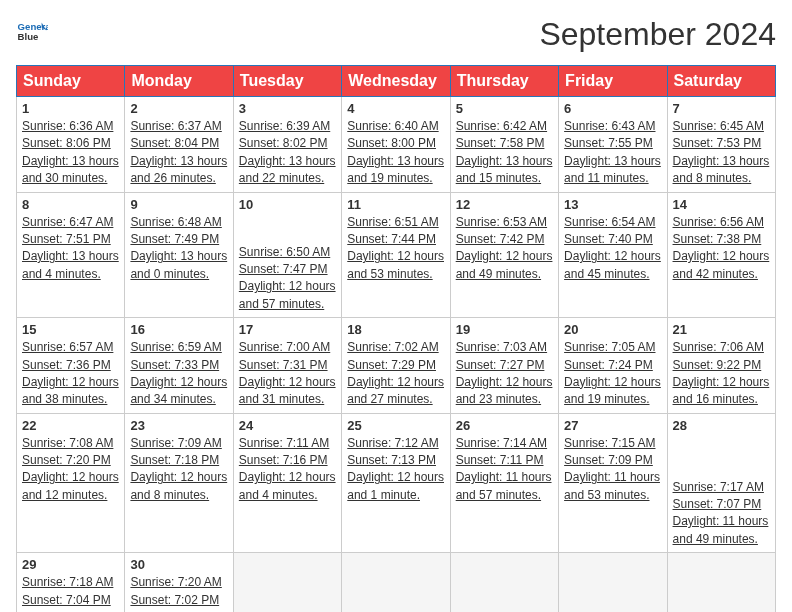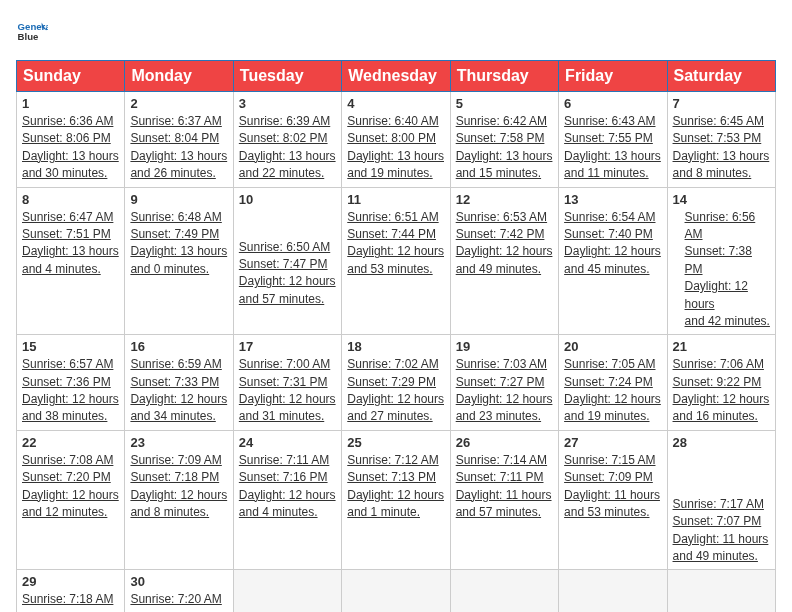--- a/index.html
+++ b/index.html
@@ -81,20 +81,21 @@
 
 <div class="header">
   <div class="logo">
     <svg class="logo-icon" viewBox="0 0 40 40">
       <text x="2" y="18" font-size="12" font-weight="bold" fill="#1a6bb5">General</text>
       <text x="2" y="30" font-size="12" font-weight="bold" fill="#333">Blue</text>
       <polygon points="32,8 38,18 32,14" fill="#1a6bb5"></polygon>
     </svg>
   </div>
   <div class="title-block">
+    <div class="month-title">September 2024</div>
   </div>
 </div>
 
 <table>
   <thead>
     <tr>
     <th>Sunday</th>
         <th>Monday</th>
         <th>Tuesday</th>
         <th>Wednesday</th>
@@ -193,21 +194,21 @@
         </td>
         <td>
           <span class="day-num">13</span>
           <div class="day-info" style="white-space: pre-line;">Sunrise: 6:54 AM
 Sunset: 7:40 PM
 Daylight: 12 hours
 and 45 minutes.</div>
         </td>
         <td>
           <span class="day-num">14</span>
-          <div class="day-info" style="white-space: pre-line; margin-left: 12px;">Sunrise: 6:56 AM
+          <div class="day-info" style="white-space: pre-line;">Sunrise: 6:56 AM
 Sunset: 7:38 PM
 Daylight: 12 hours
 and 42 minutes.</div>
         </td>
       </tr>
       <tr>
         <td>
           <span class="day-num">15</span>
           <div class="day-info" style="white-space: pre-line;">Sunrise: 6:57 AM
 Sunset: 7:36 PM

